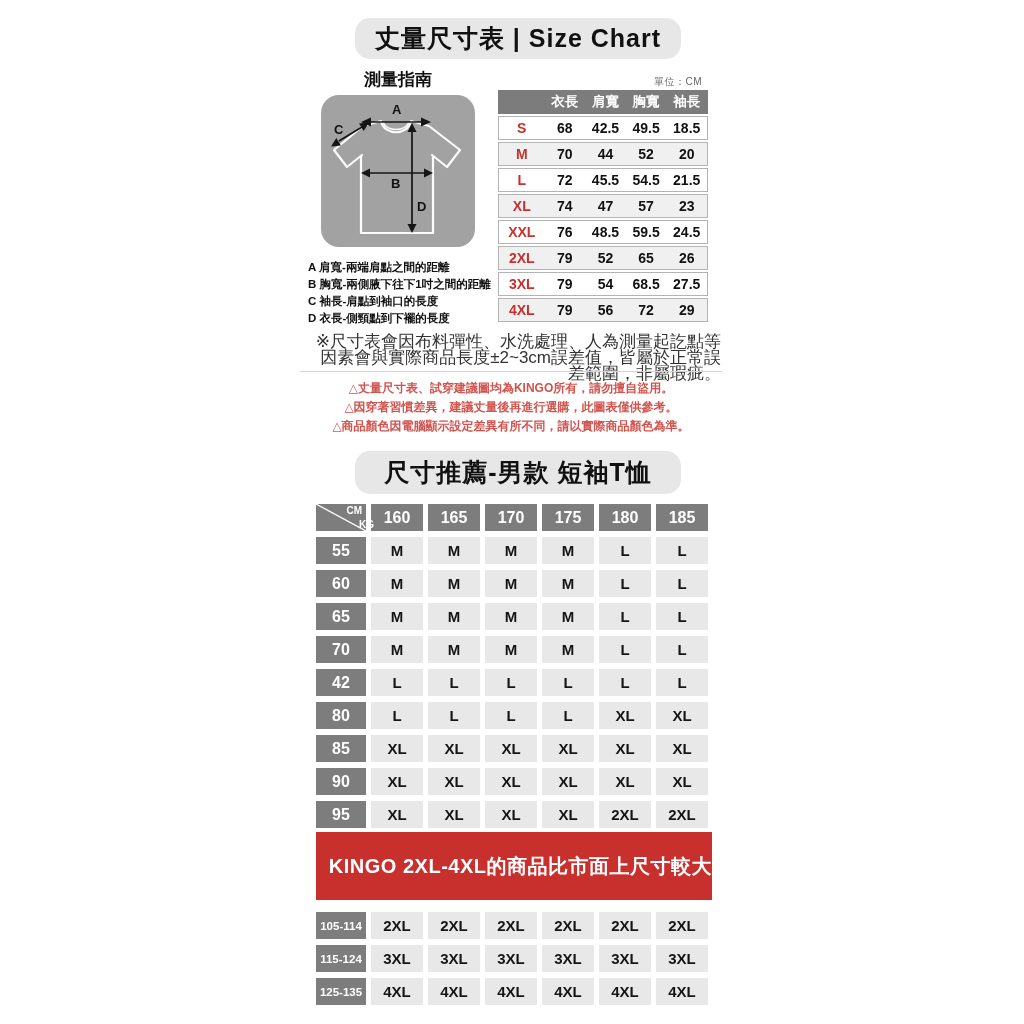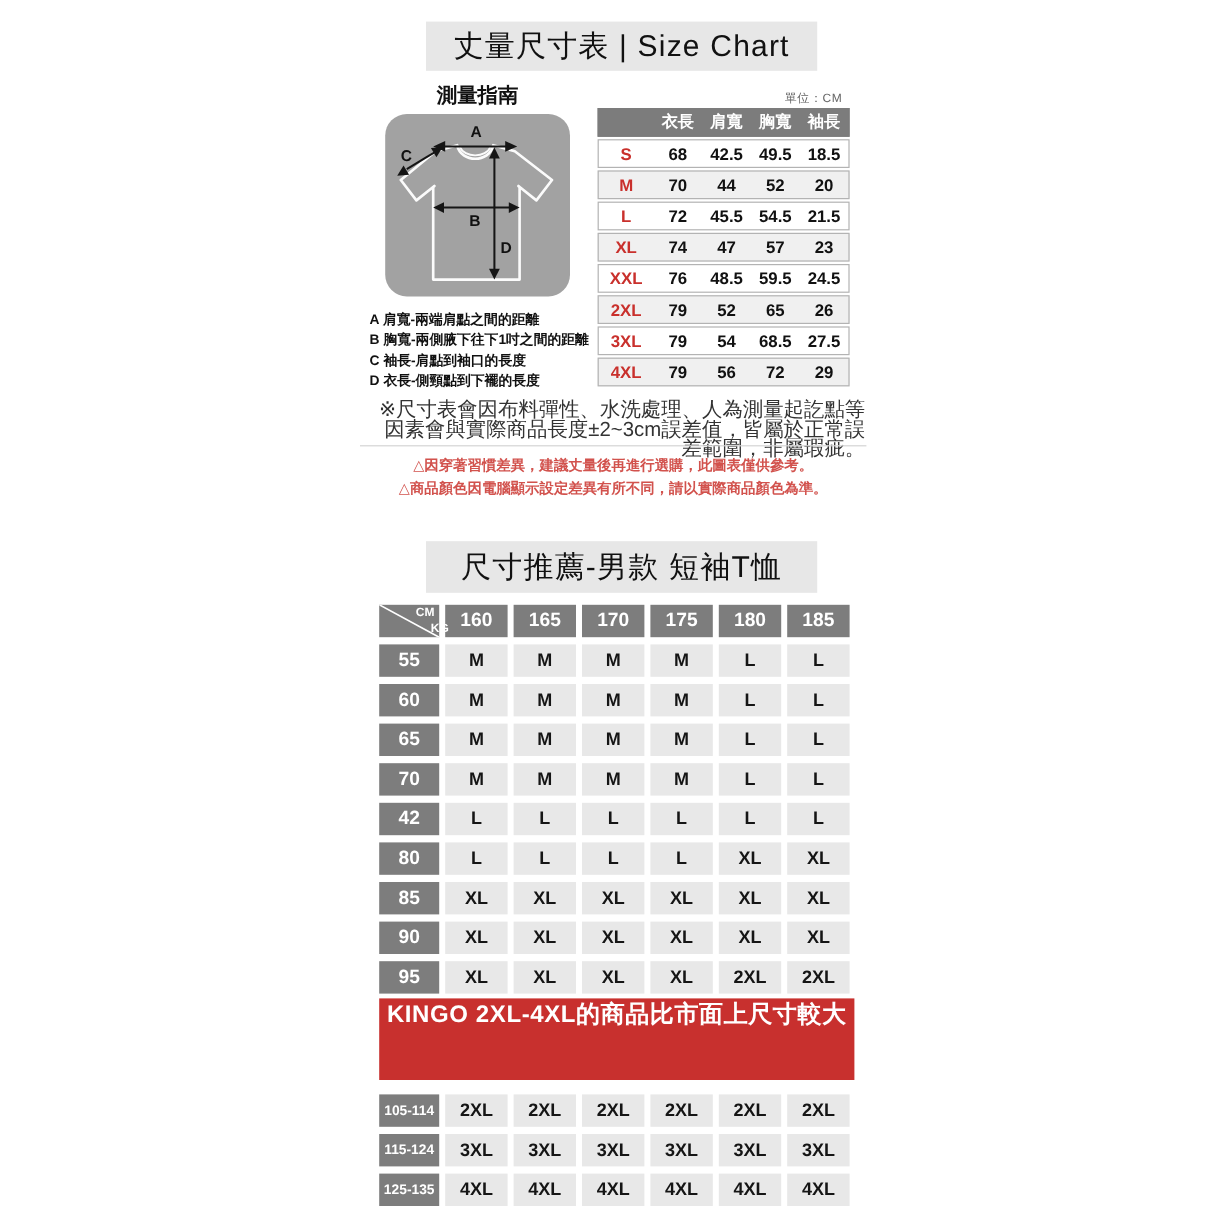--- a/index.html
+++ b/index.html
@@ -4,22 +4,22 @@
 <style>
   html,body{margin:0;padding:0;}
   body{
     width:1024px;height:1024px;background:#ffffff;position:relative;
     font-family:"Liberation Sans","DejaVu Sans",sans-serif;color:#111;
     overflow:hidden;
   }
   .abs{position:absolute;}
   
   .title-bar{
-    background:#e7e7e7;text-align:center;font-weight:normal;font-size:25px;
-    letter-spacing:1px;display:flex;align-items:center;justify-content:center;
+    background:#e7e7e7;text-align:center;font-weight:bold;font-size:25px;
+    letter-spacing:1px;display:flex;align-items:center;justify-content:center;border-radius:15px;
   }
   #title1{left:355px;top:18px;width:326px;height:41px;}
   #title2{left:355px;top:451px;width:326px;height:43px;}
   
   #guide-heading{left:318px;top:68px;width:160px;text-align:center;font-weight:bold;font-size:17px;}
   #diagram{left:321px;top:95px;width:154px;height:152px;background:#a2a2a2;border-radius:18px;}
   #diagram svg{display:block;}
   .shirt{fill:none;stroke:#fbfbfb;stroke-width:2.2;stroke-linejoin:round;}
   .arrow-line{stroke:#151515;stroke-width:1.7;}
   .arrow-head{fill:#151515;}
@@ -50,21 +50,21 @@
   .gc{display:flex;align-items:center;justify-content:center;font-weight:bold;}
   .gc.head{background:#7d7d7d;color:#fff;font-size:16px;}
   .gc.head.small{font-size:11.5px;}
   .gc.data{background:#e8e8e8;color:#151515;font-size:15px;}
   .corner{position:relative;background:#7d7d7d;}
   .corner svg{position:absolute;inset:0;}
   .corner .cm{position:absolute;top:1px;right:4px;color:#fff;font-size:10px;font-weight:bold;}
   .corner .kg{position:absolute;bottom:1px;left:4px;color:#fff;font-size:10px;font-weight:bold;padding-left:39px;}
   
   #banner{left:316px;top:832px;width:396px;height:68px;background:#c8302e;color:#fff;
-    display:flex;flex-direction:column;align-items:center;justify-content:space-between;gap:3px;}
+    display:flex;flex-direction:row;align-items:center;justify-content:flex-end;gap:3px;}
   #banner-line1{font-weight:bold;font-size:20px;letter-spacing:.5px;}
   #banner-line2{font-weight:bold;font-size:15px;}
 </style>
 </head>
 <body>
 
 <div class="abs title-bar" id="title1">丈量尺寸表 | Size Chart</div>
 
 <div class="abs" id="guide-heading">測量指南</div>
 <div class="abs" id="diagram">
@@ -164,20 +164,21 @@
 
 <div class="abs" id="notes">
     <div class="note-line">A 肩寬-兩端肩點之間的距離</div>
     <div class="note-line">B 胸寬-兩側腋下往下1吋之間的距離</div>
     <div class="note-line">C 袖長-肩點到袖口的長度</div>
     <div class="note-line">D 衣長-側頸點到下襬的長度</div>
   </div>
 <div class="abs" id="disclaimer">※尺寸表會因布料彈性、水洗處理、人為測量起訖點等因素會與實際商品長度±2~3cm誤差值，皆屬於正常誤差範圍，非屬瑕疵。</div>
 <div class="abs" id="divider"></div>
 <div class="abs" id="warnings">
+    <div class="warning-line">△丈量尺寸表、試穿建議圖均為KINGO所有，請勿擅自盜用。</div>
     <div class="warning-line">△因穿著習慣差異，建議丈量後再進行選購，此圖表僅供參考。</div>
     <div class="warning-line">△商品顏色因電腦顯示設定差異有所不同，請以實際商品顏色為準。</div>
   </div>
 
 <div class="abs title-bar" id="title2">尺寸推薦-男款 短袖T恤</div>
 
 <div class="abs rec" id="rec-grid">
   <div class="gc head corner">
     <svg viewBox="0 0 50 27" preserveAspectRatio="none">
       <line x1="0" y1="0" x2="50" y2="27" stroke="#ffffff" stroke-width="1.3"></line>

